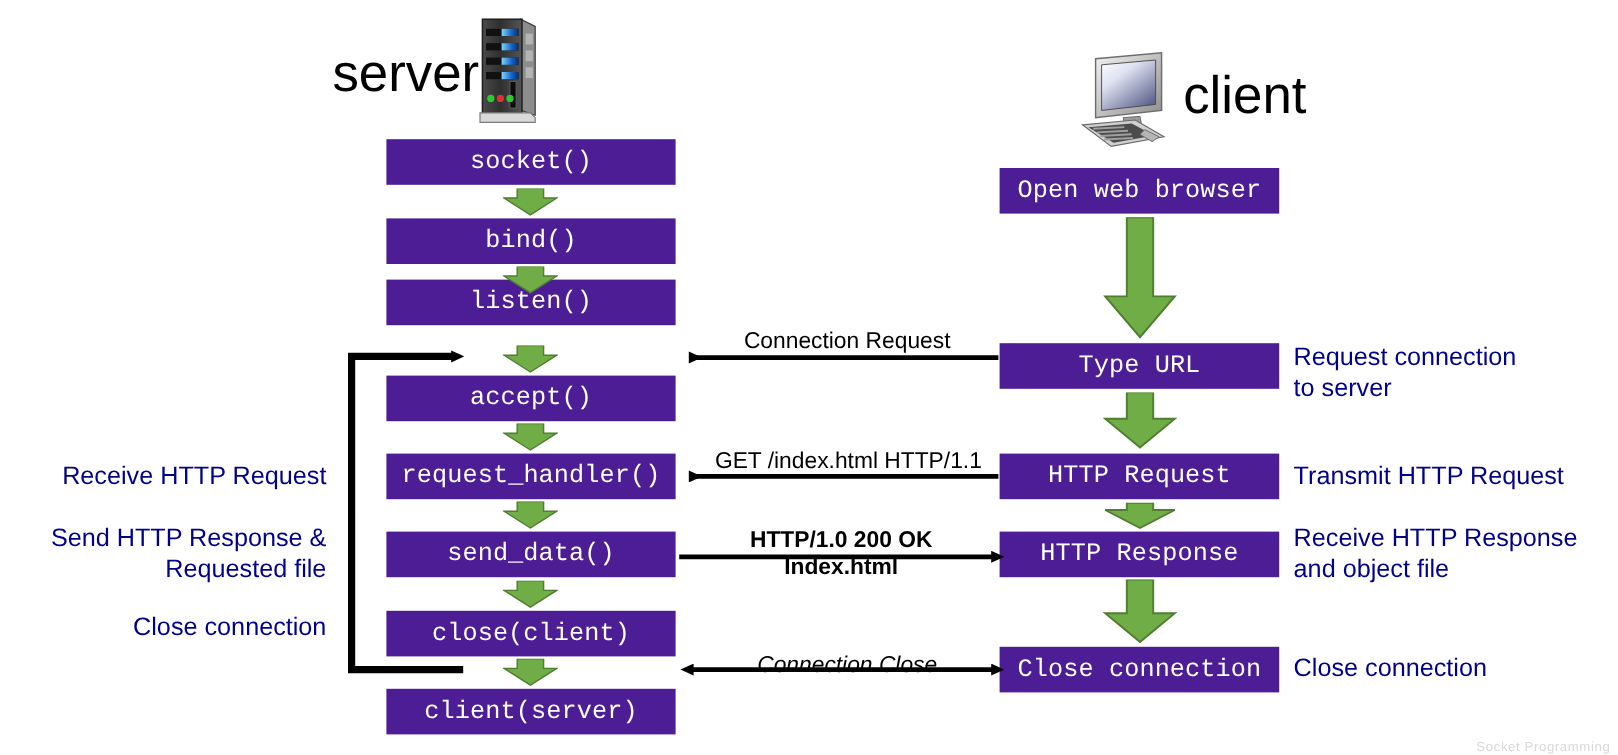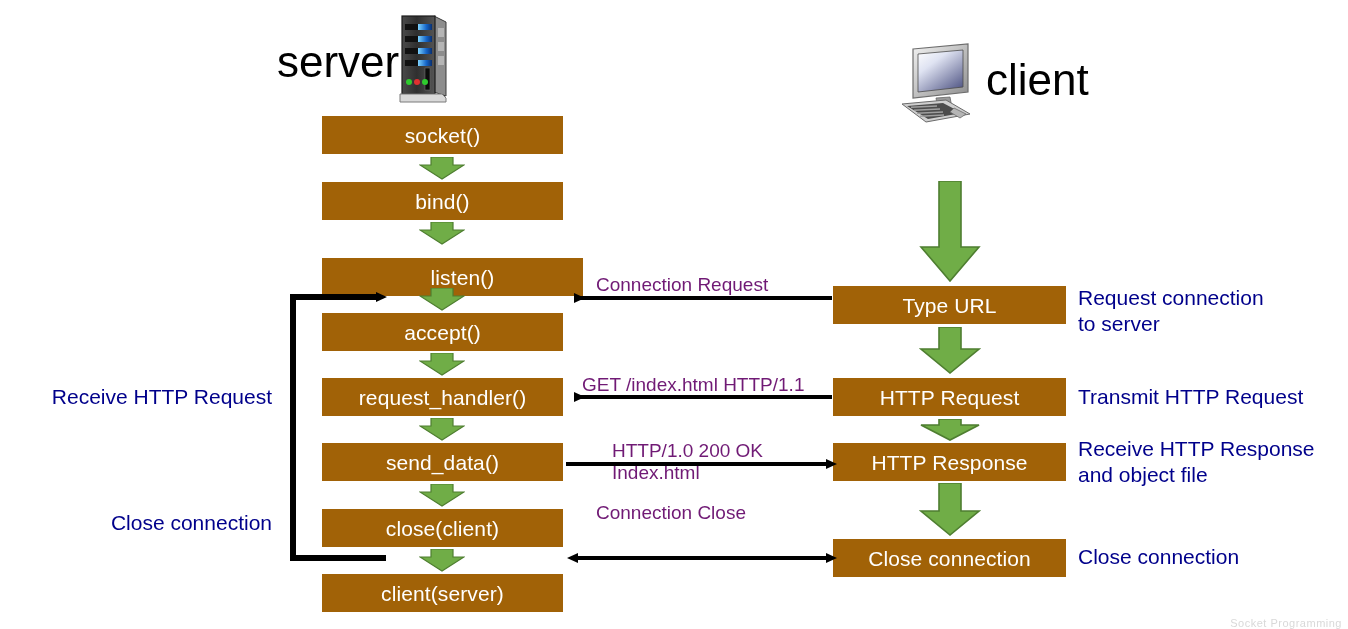--- a/index.html
+++ b/index.html
@@ -6,27 +6,28 @@
   body{
     width:1348px;height:629px;position:relative;overflow:hidden;
     font-family:"Liberation Sans", sans-serif;
     -webkit-font-smoothing:antialiased;
   }
   .canvas{position:absolute;left:0;top:0;width:1348px;height:629px;}
 
   
   .node{
     position:absolute;
-    background:#a16207;
+    background:#4c1d95;
     color:#ffffff;
     display:flex;align-items:center;justify-content:center;
     font-size:21px;
     letter-spacing:.1px;
     line-height:1;
     white-space:nowrap;
+    font-family:Liberation Mono, monospace;
   }
   .node.server-node{width:241px;height:38px;left:322px;font-size:21px;}
   .node.client-node{width:233px;height:38px;left:833px;font-size:21px;}
 
   
   .endpoint-label{
     position:absolute;color:#000000;font-size:44px;line-height:1;white-space:nowrap;
   }
 
   
@@ -39,22 +40,22 @@
 
   
   .side-text{
     position:absolute;color:#00008B;font-size:21px;line-height:26px;white-space:pre-line;
   }
   .side-left{text-align:right;}
   .side-right{text-align:left;}
 
   
   .msg-label{
-    position:absolute;color:#701a75;font-size:19px;line-height:22px;
-    text-align:left;white-space:pre-line;
+    position:absolute;color:#000000;font-size:19px;line-height:22px;
+    text-align:center;white-space:pre-line;
   }
 
   
   .wires{position:absolute;left:0;top:0;width:1348px;height:629px;pointer-events:none;}
 
   
   .icon-wrap{position:absolute;}
   .icon-wrap svg{display:block;}
 
   
@@ -141,21 +142,21 @@
         <rect x="22" y="73.5" width="24" height="1.6" transform="rotate(-3 22 73.5)"></rect>
       </g>
       <path d="M56 66 L68 72 L62 76 L52 70 Z" fill="#b5b5b5" stroke="#6b6b6b" stroke-width="0.8"></path>
     </svg>
   </div>
 
   <div class="endpoint-label" style="left:986px;top:58px;">client</div>
 
   <div class="node server-node" style="top:116px;">socket()</div>
   <div class="node server-node" style="top:182px;">bind()</div>
-  <div class="node server-node" style="top:258px;padding-left:20px;">listen()</div>
+  <div class="node server-node" style="top:233px;">listen()</div>
   <div class="node server-node" style="top:313px;">accept()</div>
   <div class="node server-node" style="top:378px;">request_handler()</div>
   <div class="node server-node" style="top:443px;">send_data()</div>
   <div class="node server-node" style="top:509px;">close(client)</div>
   <div class="node server-node" style="top:574px;">client(server)</div>
 
   <div class="chev" style="top:157px;">
     <svg width="46" height="23" viewBox="0 0 46 23">
         <polygon points="12,0 34,0 34,8 45,8 23,22 1,8 12,8" fill="#70AD47" stroke="#4E7E30" stroke-width="1.2"></polygon>
       </svg>
@@ -184,20 +185,21 @@
     <svg width="46" height="23" viewBox="0 0 46 23">
         <polygon points="12,0 34,0 34,8 45,8 23,22 1,8 12,8" fill="#70AD47" stroke="#4E7E30" stroke-width="1.2"></polygon>
       </svg>
   </div>
   <div class="chev" style="top:549px;">
     <svg width="46" height="23" viewBox="0 0 46 23">
         <polygon points="12,0 34,0 34,8 45,8 23,22 1,8 12,8" fill="#70AD47" stroke="#4E7E30" stroke-width="1.2"></polygon>
       </svg>
   </div>
 
+  <div class="node client-node" style="top:140px;">Open web browser</div>
   <div class="node client-node" style="top:286px;">Type URL</div>
   <div class="node client-node" style="top:378px;">HTTP Request</div>
   <div class="node client-node" style="top:443px;">HTTP Response</div>
   <div class="node client-node" style="top:539px;">Close connection</div>
 
   <div class="blockarrow" style="top:181px;">
     <svg width="62" height="102" viewBox="0 0 62 102">
       <polygon points="20,0 42,0 42,66 60,66 31,100 2,66 20,66" fill="#70AD47" stroke="#4E7E30" stroke-width="1.6"></polygon>
     </svg>
   </div>
@@ -245,27 +247,29 @@
 
     <g>
       <path d="M386 558 L293 558 L293 297 L378 297" stroke="#000" stroke-width="6" fill="none" marker-end="url(#ahR)"></path>
     </g>
   </svg>
 
   <div class="msg-label" style="left:596px;top:274px;width:220px;">Connection Request</div>
 
   <div class="msg-label" style="left:582px;top:374px;width:250px;">GET /index.html HTTP/1.1</div>
 
-  <div class="msg-label" style="left:612px;top:440px;width:230px;">HTTP/1.0 200 OK
+  <div class="msg-label" style="left:586px;top:440px;width:230px;font-weight:bold;">HTTP/1.0 200 OK
 Index.html</div>
 
-  <div class="msg-label" style="left:596px;top:502px;width:220px;">Connection Close</div>
+  <div class="msg-label" style="left:596px;top:544px;width:220px;font-style:italic;">Connection Close</div>
 
   <div class="side-text side-left" style="left:10px;top:384px;width:262px;">Receive HTTP Request</div>
 
+  <div class="side-text side-left" style="left:10px;top:436px;width:262px;">Send HTTP Response &amp;
+Requested file</div>
 
   <div class="side-text side-left" style="left:10px;top:510px;width:262px;">Close connection</div>
 
   <div class="side-text side-right" style="left:1078px;top:285px;width:260px;">Request connection
 to server</div>
 
   <div class="side-text side-right" style="left:1078px;top:384px;width:265px;">Transmit HTTP Request</div>
 
   <div class="side-text side-right" style="left:1078px;top:436px;width:270px;">Receive HTTP Response
 and object file</div>

